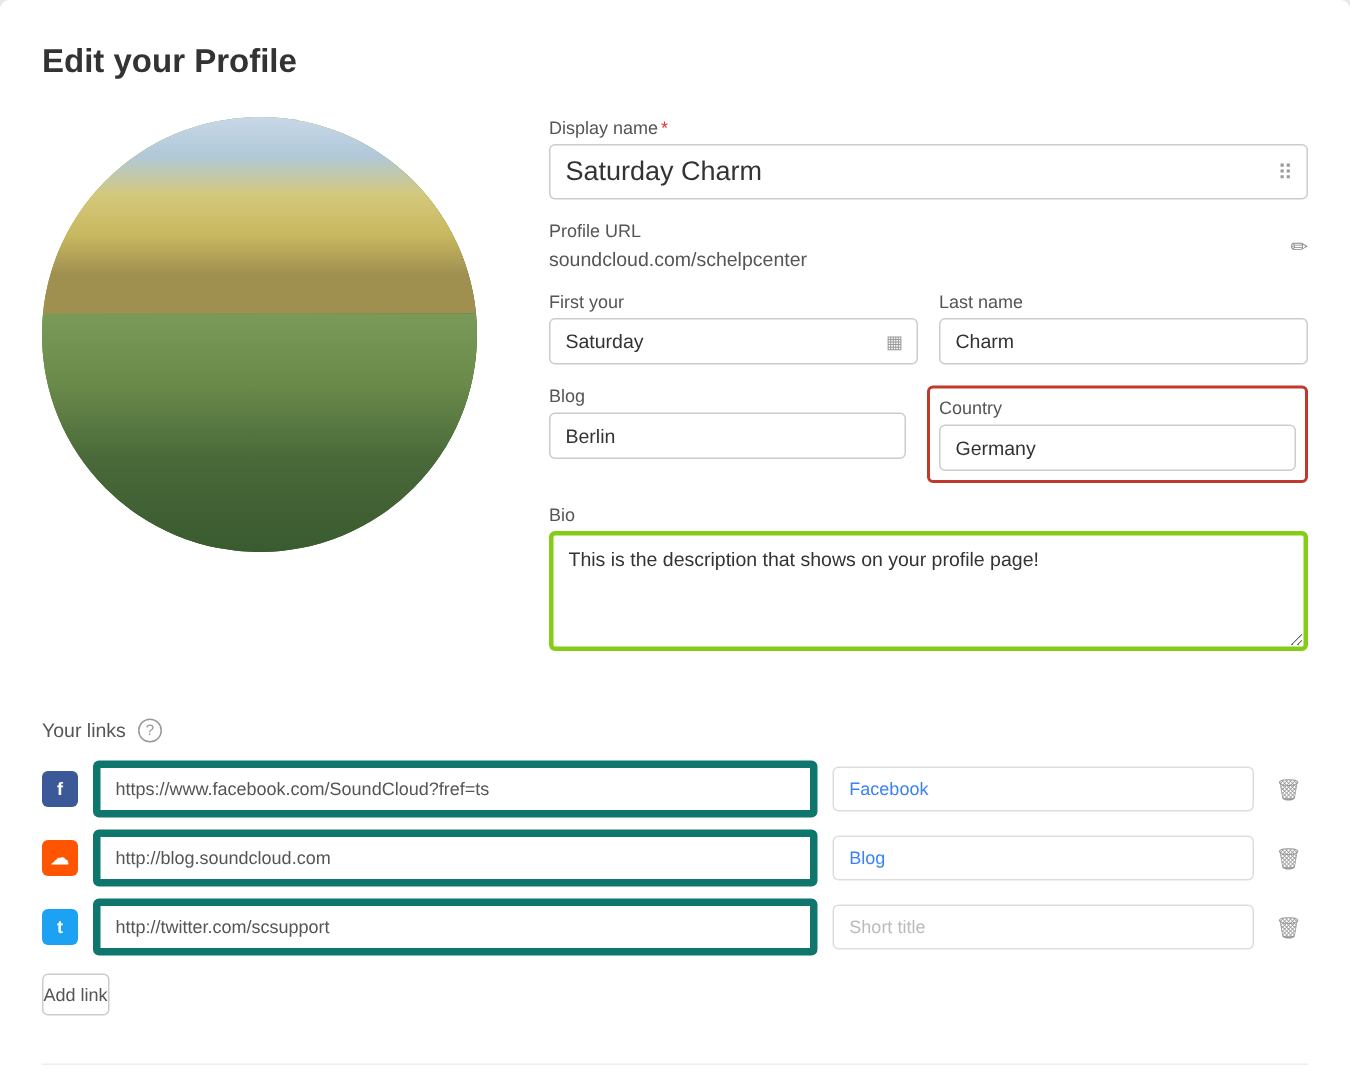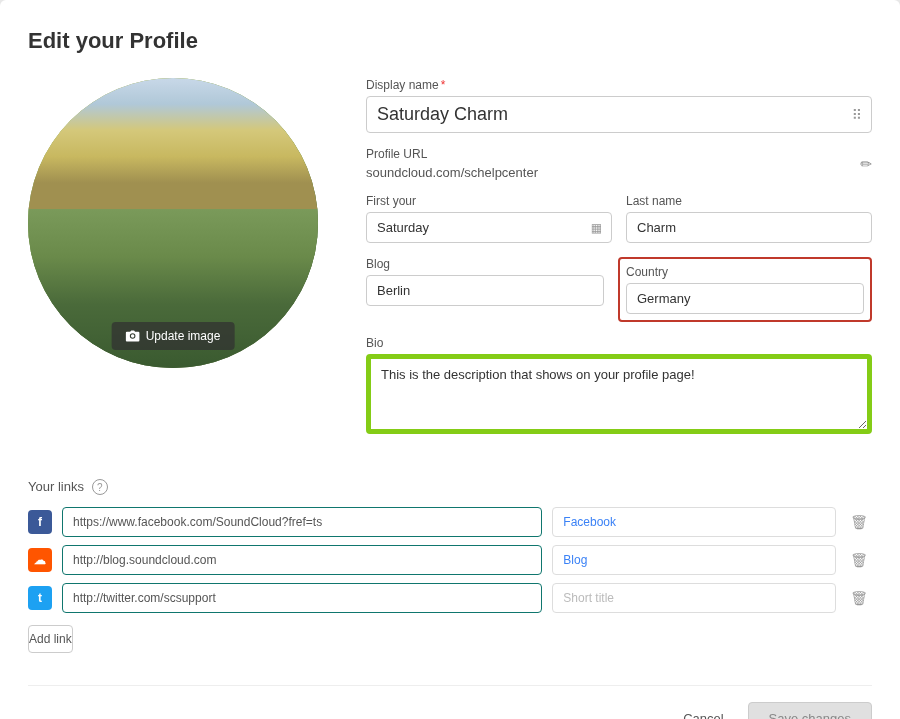--- a/index.html
+++ b/index.html
@@ -199,21 +199,21 @@
       padding: 6px;
     }
     .country-group .form-label {
       margin-bottom: 4px;
     }
     .country-group .form-input {
       border: 1px solid #ccc;
     }
     .bio-textarea {
       width: 100%;
-      border: 5px solid #84cc16;
+      border: 3px solid #84cc16;
       border-radius: 4px;
       padding: 8px 10px;
       font-size: 13px;
       color: #333;
       resize: vertical;
       min-height: 80px;
       font-family: inherit;
       outline: none;
     }
     .your-links-section {
@@ -258,21 +258,21 @@
       justify-content: center;
       color: #fff;
       font-size: 12px;
       font-weight: bold;
     }
     .link-icon.facebook { background: #3b5998; }
     .link-icon.soundcloud { background: #f50; }
     .link-icon.twitter { background: #1da1f2; }
     .link-url-input {
       flex: 1.4;
-      border: 1px solid #0f766e;
+      border: 5px solid #0f766e;
       border-radius: 4px;
       padding: 7px 10px;
       font-size: 12px;
       color: #555;
       outline: none;
     }
     .link-title-input {
       flex: 0.8;
       border: 1px solid #ddd;
       border-radius: 4px;
@@ -331,26 +331,20 @@
 <body>
 
 <div class="dialog">
   <h1 class="dialog-title">Edit your Profile</h1>
 
   <div class="main-content">
 
     <div class="left-column">
       <div class="avatar-container">
         <div class="avatar-image"></div>
-        <button class="update-image-btn">
-          <svg class="camera-icon-svg" viewBox="0 0 20 16">
-            <path d="M8 0l-1.5 2H2a2 2 0 0 0-2 2v10a2 2 0 0 0 2 2h16a2 2 0 0 0 2-2V4a2 2 0 0 0-2-2h-4.5L12 0H8zm2 4a4 4 0 1 1 0 8 4 4 0 0 1 0-8zm0 1.5a2.5 2.5 0 1 0 0 5 2.5 2.5 0 0 0 0-5z"></path>
-          </svg>
-          <span>Update image</span>
-        </button>
       </div>
     </div>
 
     <div class="right-column">
 
       <div class="form-group">
         <label class="form-label">
           <span>Display name</span><span class="required-star">*</span>
         </label>
         <div class="display-name-wrapper">

